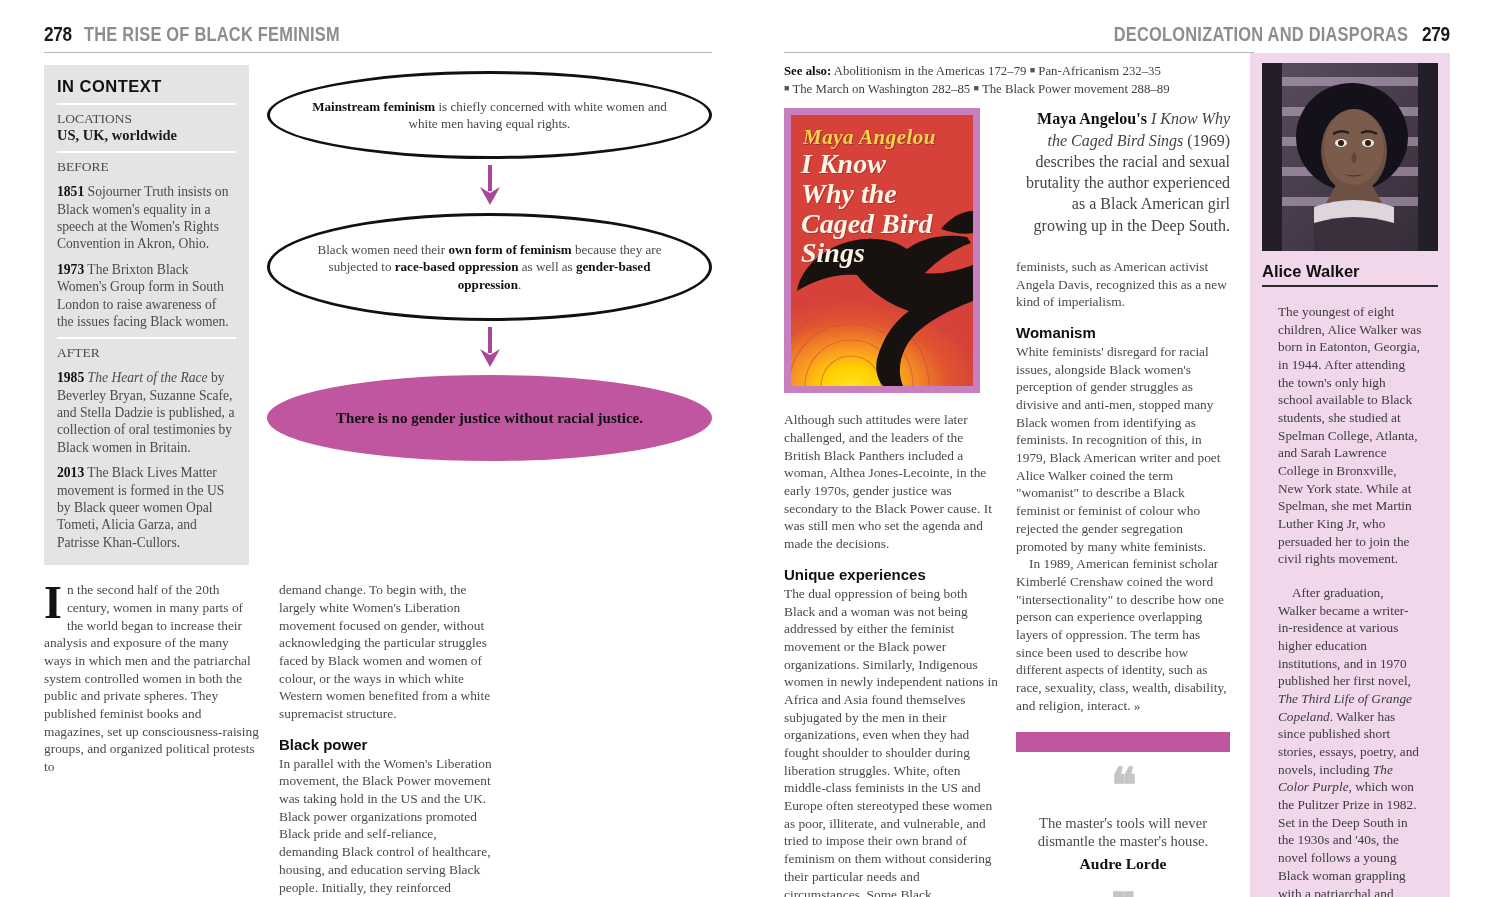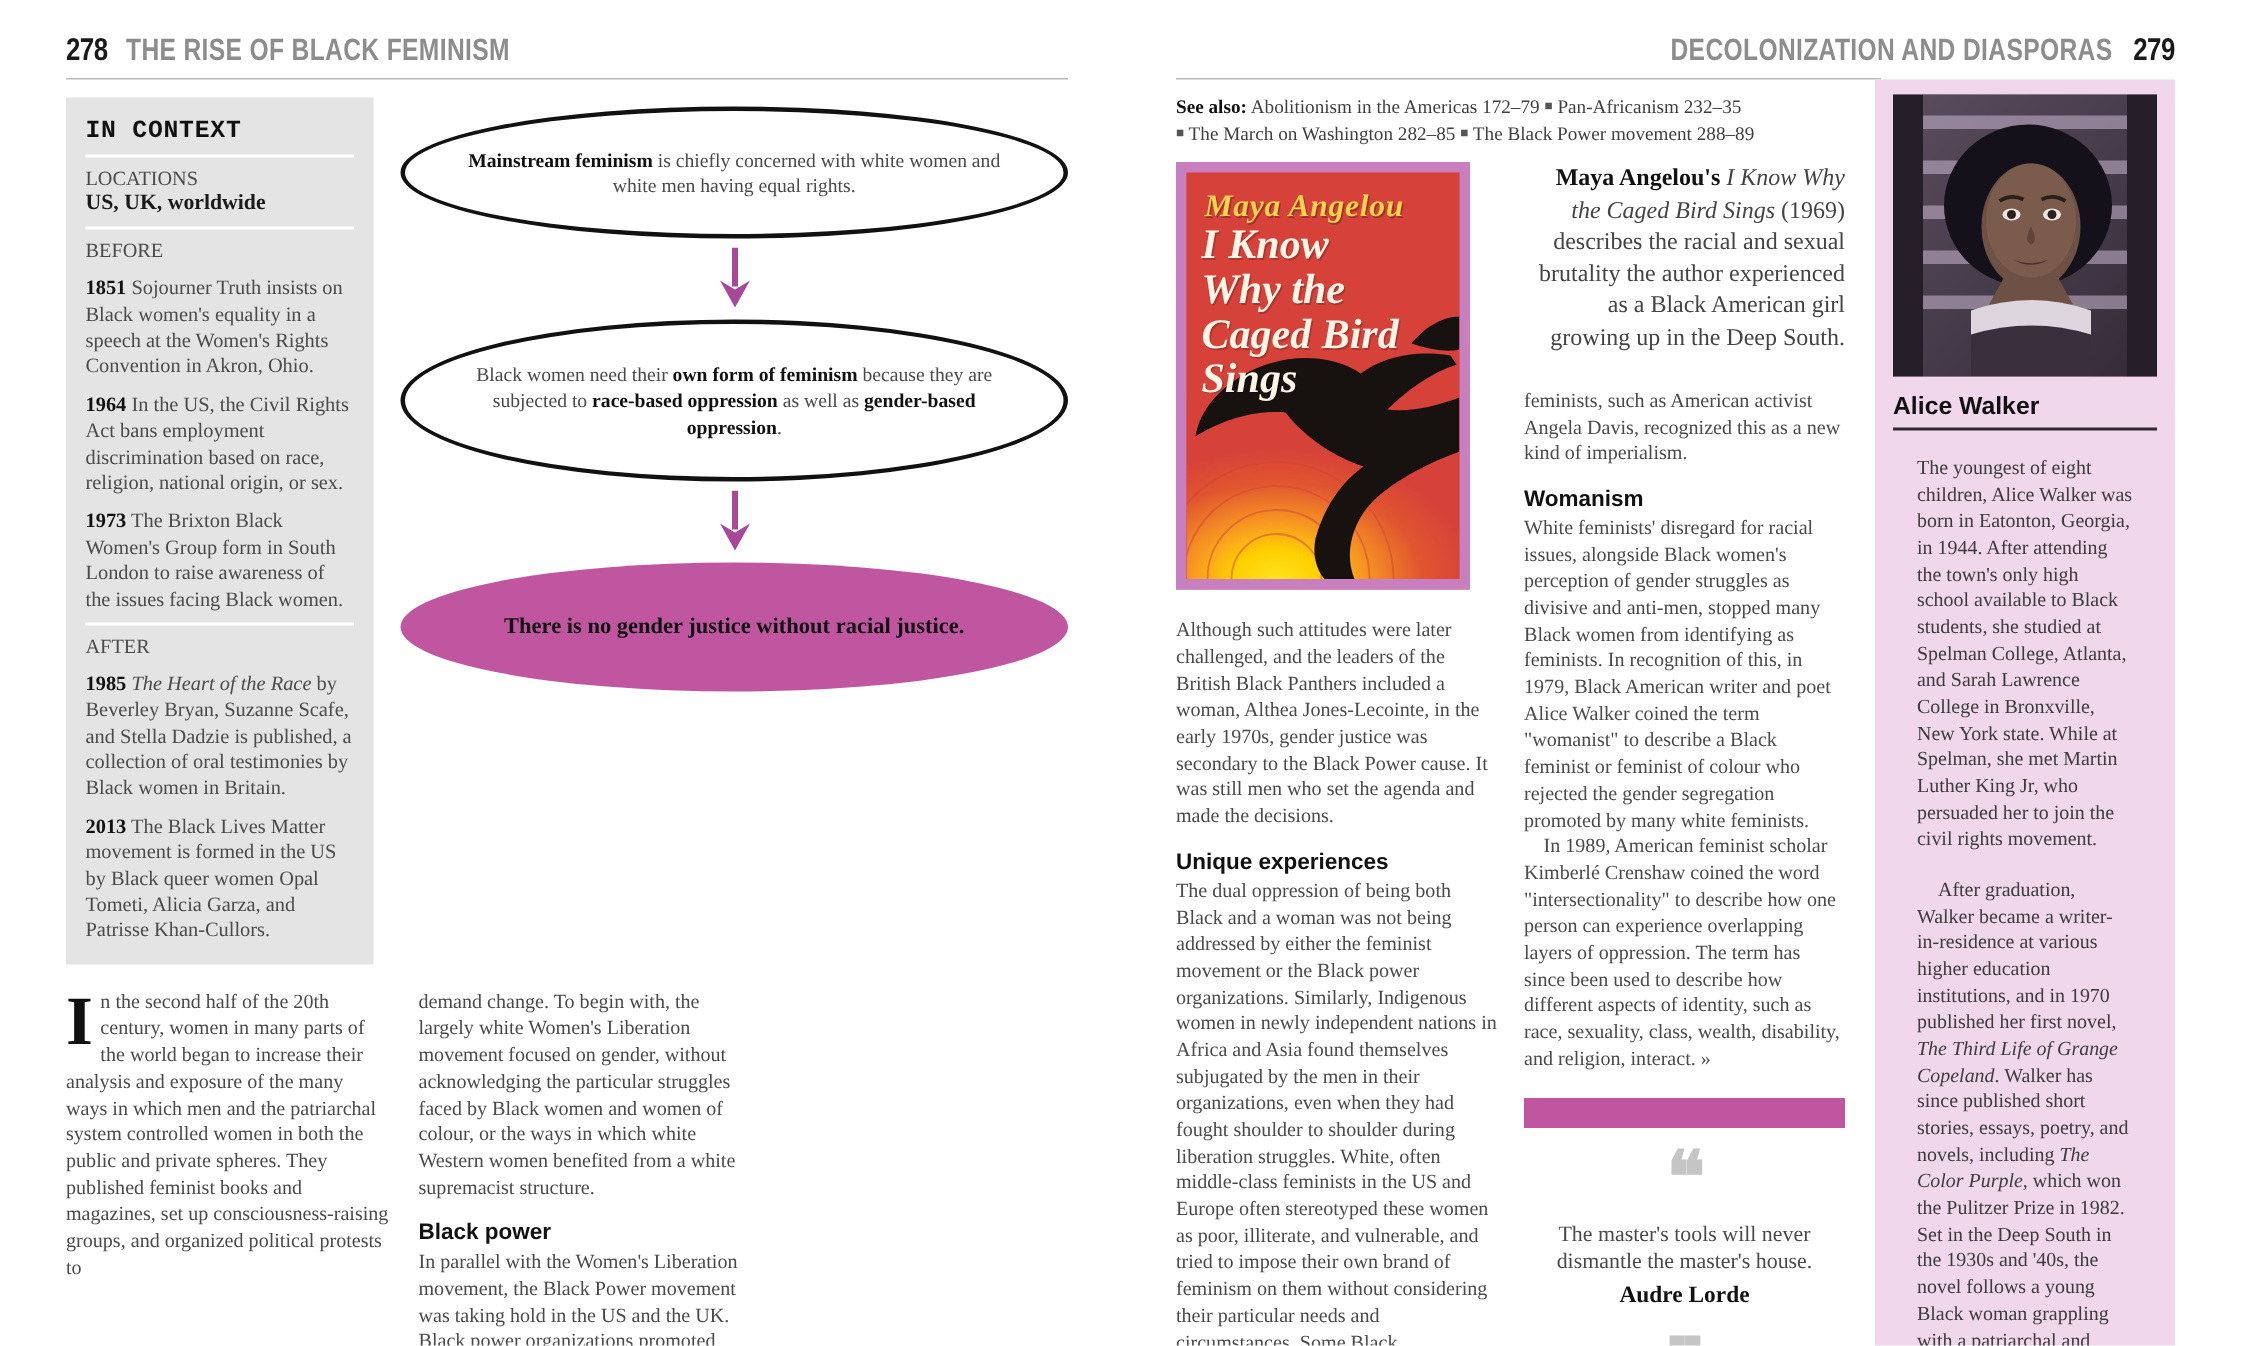--- a/index.html
+++ b/index.html
@@ -34,21 +34,21 @@
   .rule { border-top:1px solid #b9b9b9; margin-top:4px; }
 
   
   .top-area { display:flex; gap:18px; margin-top:12px; }
 
   .incontext {
     width:205px; background:#e4e4e4; padding:12px 13px 14px 13px;
     color:#333;
   }
   .ic-title {
-    font-family:Liberation Mono, monospace; font-weight:bold;
+    font-family:Liberation Sans, sans-serif; font-weight:bold;
     font-size:16.5px; letter-spacing:0.5px; color:#111; margin-bottom:7px;
   }
   .ic-sep { border-top:2px solid #ffffff; margin:7px 0 6px 0; }
   .ic-label { font-size:13.5px; color:#4b4b4b; line-height:1.18; }
   .ic-strong { font-size:14.5px; font-weight:bold; color:#1a1a1a; line-height:1.2; }
   .ic-entry { font-size:13.6px; line-height:1.28; color:#4a4a4a; margin-top:8px; }
   .ic-entry:first-of-type { margin-top:0; }
   .ic-entry b { color:#111; font-weight:bold; }
   .ic-entry i { font-style:italic; }
 
@@ -172,23 +172,20 @@
 
       <div class="incontext">
         <div class="ic-title">IN CONTEXT</div>
         <div class="ic-sep"></div>
         <div class="ic-label">LOCATIONS</div>
         <div class="ic-strong">US, UK, worldwide</div>
         <div class="ic-sep"></div>
         <div class="ic-label">BEFORE</div>
         <div class="ic-entry">
           <b>1851</b><span> Sojourner Truth insists on Black women's equality in a speech at the Women's Rights Convention in Akron, Ohio.</span>
-        </div>
-        <div class="ic-entry">
-          <b>1964</b><span> In the US, the Civil Rights Act bans employment discrimination based on race, religion, national origin, or sex.</span>
         </div>
         <div class="ic-entry">
           <b>1973</b><span> The Brixton Black Women's Group form in South London to raise awareness of the issues facing Black women.</span>
         </div>
         <div class="ic-sep"></div>
         <div class="ic-label">AFTER</div>
         <div class="ic-entry">
           <b>1985</b> <i>The Heart of the Race</i><span> by Beverley Bryan, Suzanne Scafe, and Stella Dadzie is published, a collection of oral testimonies by Black women in Britain.</span>
         </div>
         <div class="ic-entry">

